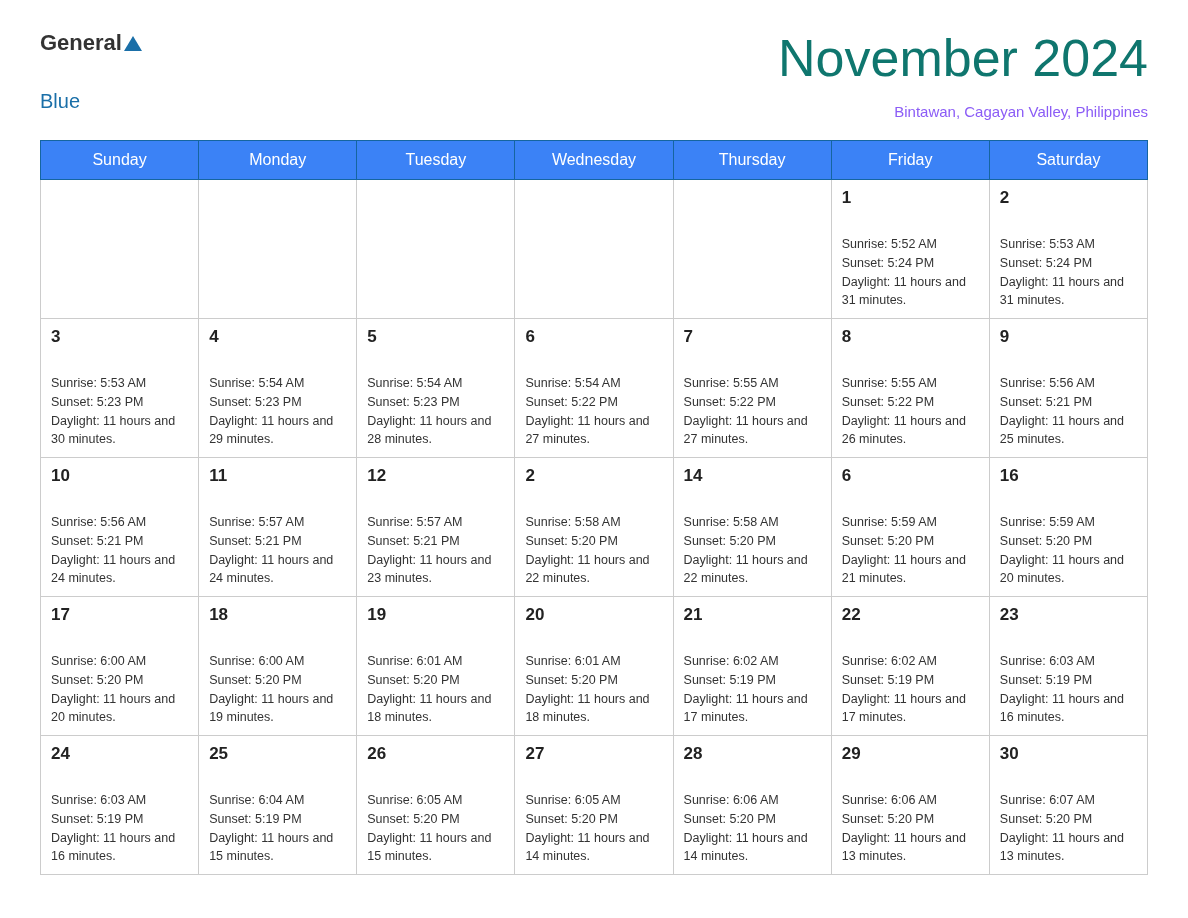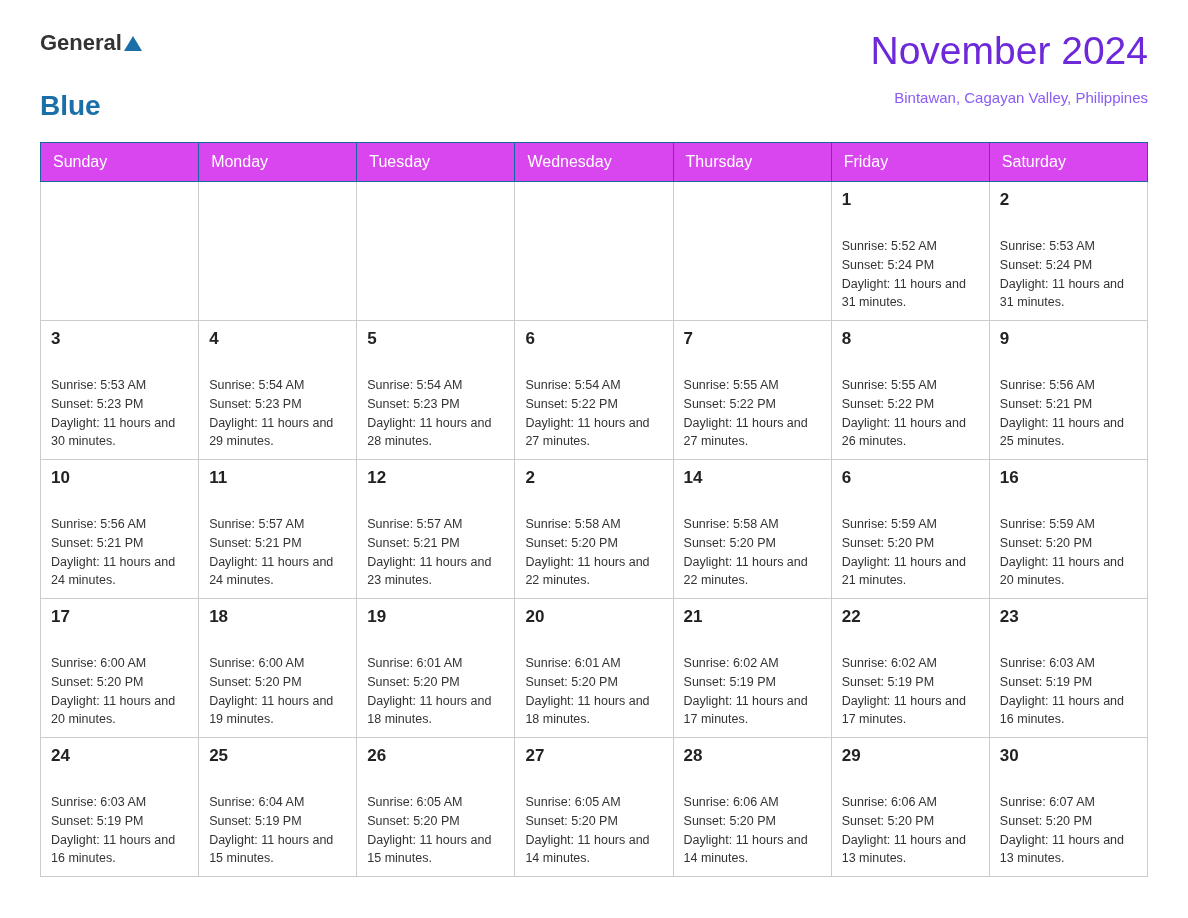--- a/index.html
+++ b/index.html
@@ -15,55 +15,55 @@
       justify-content: space-between;
       align-items: flex-start;
       margin-bottom: 20px;
     }
     .logo-text-general {
       font-size: 22px;
       font-weight: bold;
       color: #333;
     }
     .logo-blue {
-      font-size: 28px;
-      font-weight: bold;
+      font-size: 20px;
+      font-weight: normal;
       color: #1a6fa8;
     }
     .logo-line2 {
       display: flex;
       align-items: center;
       margin-top: 2px;
     }
     .title-block {
       text-align: right;
     }
     .month-title {
-      font-size: 39px;
+      font-size: 52px;
       font-weight: normal;
-      color: #6d28d9;
+      color: #0f766e;
       line-height: 1.1;
     }
     .location {
       font-size: 15px;
       color: #8b5cf6;
       margin-top: 16px;
     }
     .calendar {
       width: 100%;
       border-collapse: collapse;
       border: 1px solid #999;
     }
     .calendar th {
-      background-color: #d946ef;
+      background-color: #3b82f6;
       color: #fff;
       font-size: 16px;
       font-weight: normal;
       padding: 10px 12px;
-      text-align: left;
+      text-align: center;
       border: 1px solid #1565a0;
     }
     .calendar td {
       vertical-align: top;
       border: 1px solid #ccc;
       padding: 8px 10px;
       width: 14.28%;
       min-height: 100px;
     }
     .day-num {

